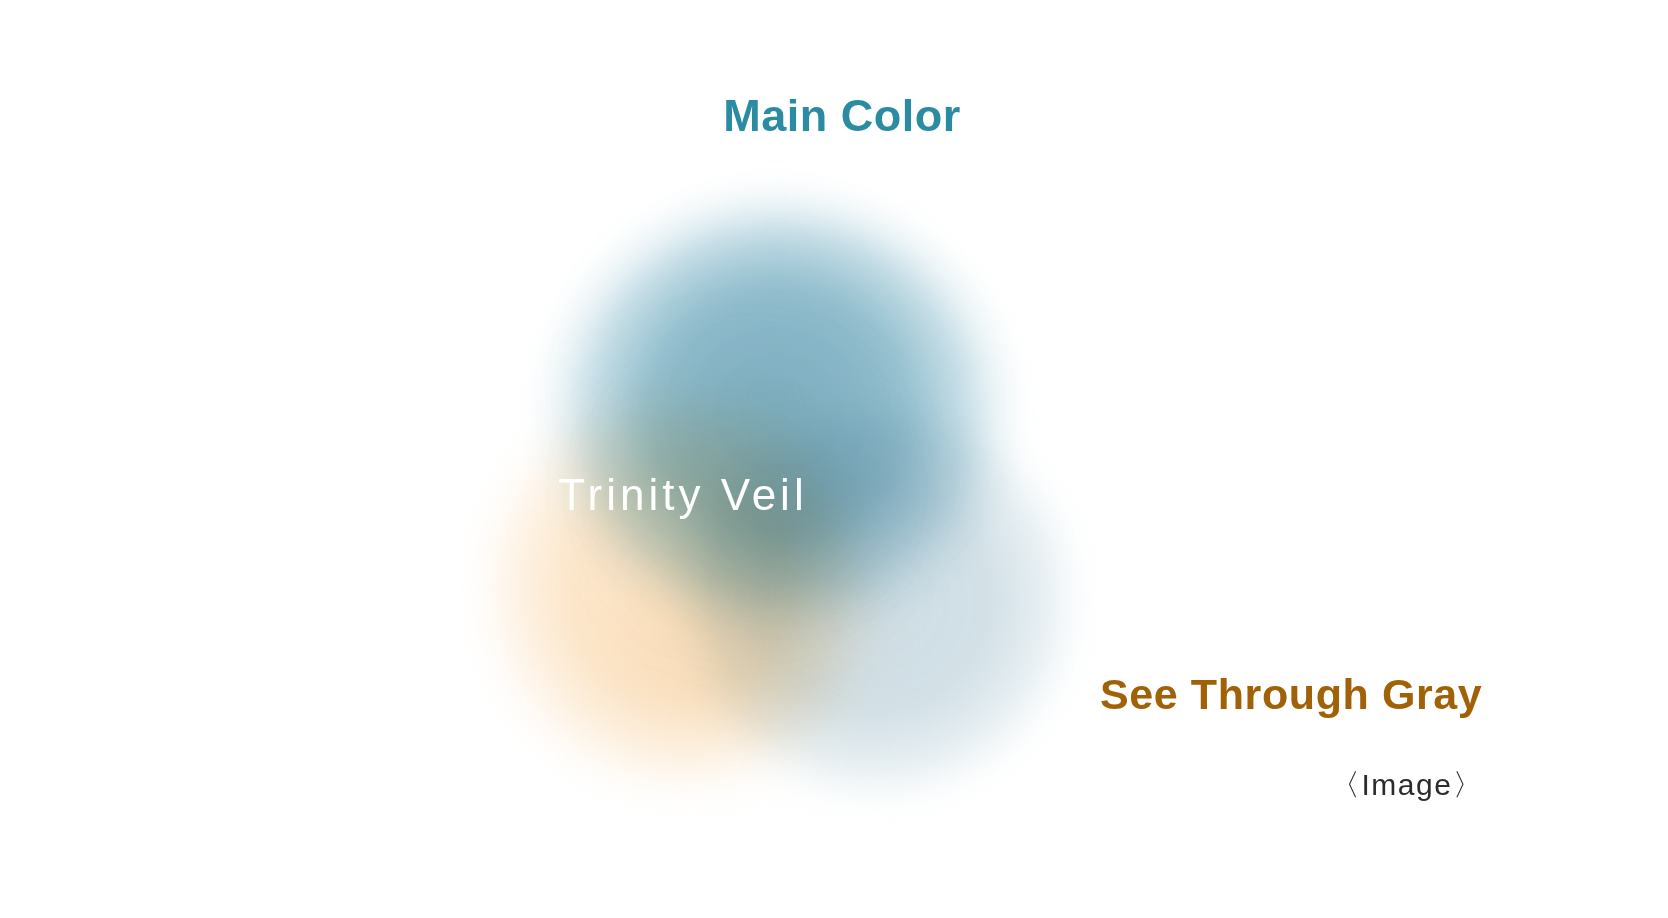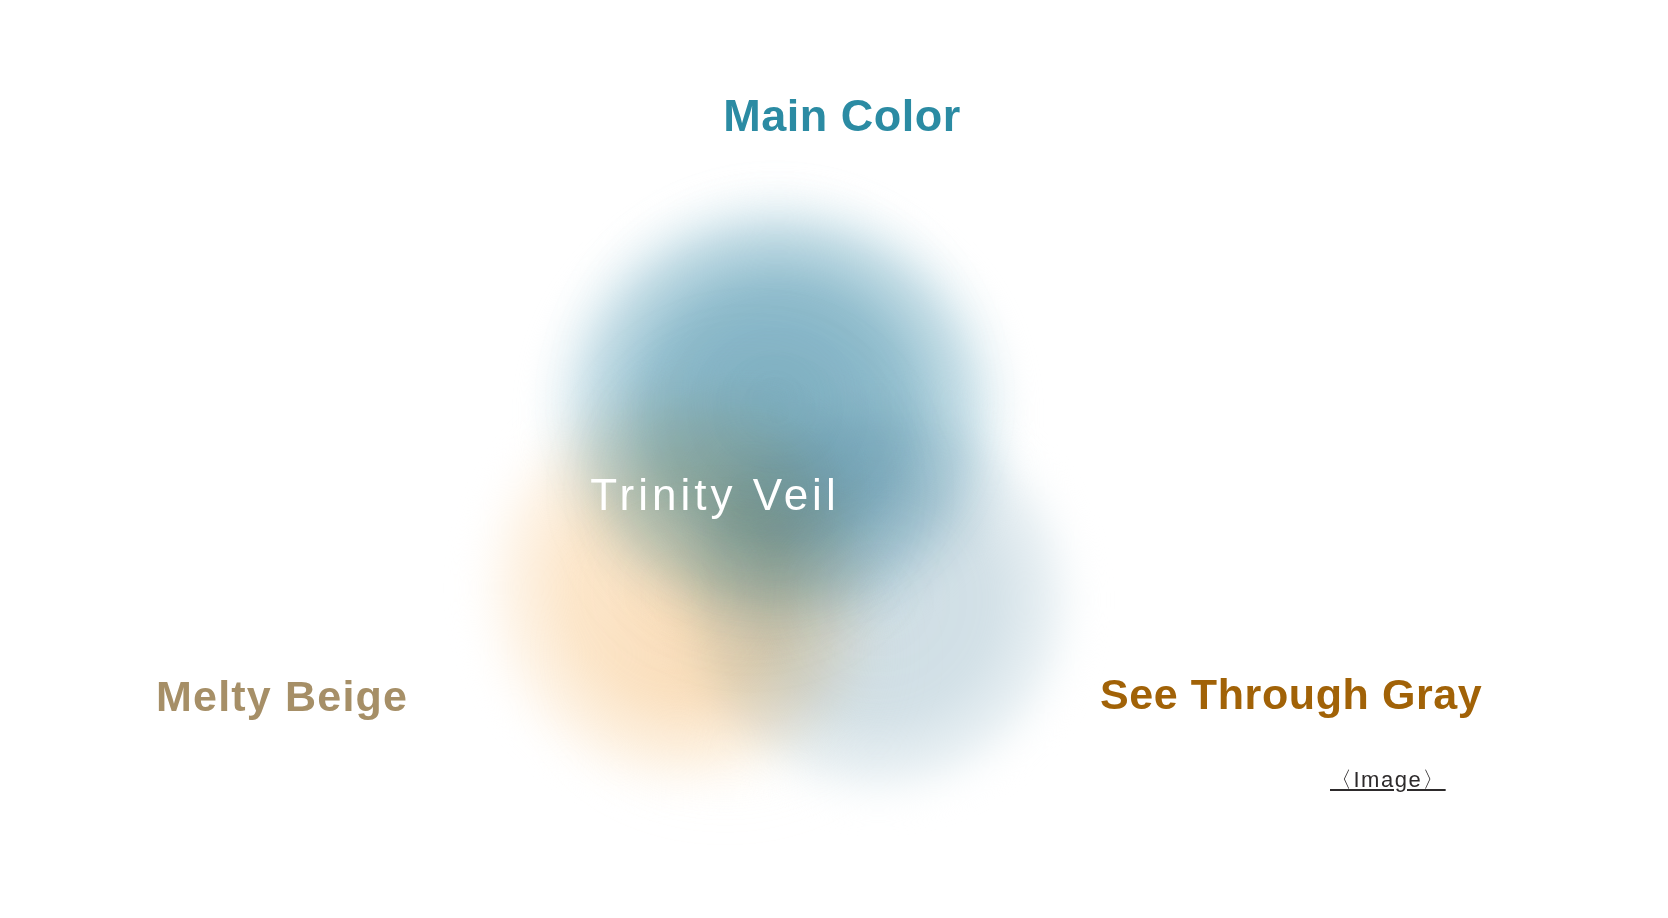--- a/index.html
+++ b/index.html
@@ -158,50 +158,47 @@
   .label-center {
     position: absolute;
     left: 0;
     top: 470px;
     width: 1366px;
     text-align: center;
     font-size: 44px;
     letter-spacing: 4px;
     color: #ffffff;
     font-weight: 400;
-    margin-left: 32px;
   }
 
   .caption-image {
     position: absolute;
     left: 1330px;
     top: 765px;
-    font-size: 22px;
+    font-size: 30px;
     letter-spacing: 1.5px;
     color: #2d2a2b;
-    text-decoration: underline;
   }
 </style>
 </head>
 <body>
 
 <div id="stage">
 
   <div class="venn-cluster">
     <div class="blob blob-beige"></div>
     <div class="blob blob-gray"></div>
     <div class="blob blob-main"></div>
     <div class="blob blob-main-core"></div>
     <div class="blob blob-warm-wash"></div>
     <div class="blob blob-tri-center"></div>
   </div>
 
   <div class="label label-main">Main Color</div>
 
-  <div class="label label-beige">Melty Beige</div>
 
   <div class="label label-gray">See Through Gray</div>
 
   <div class="label-center">Trinity Veil</div>
 
   <div class="caption-image">〈Image〉</div>
 
 </div>
 
 </body></html>

